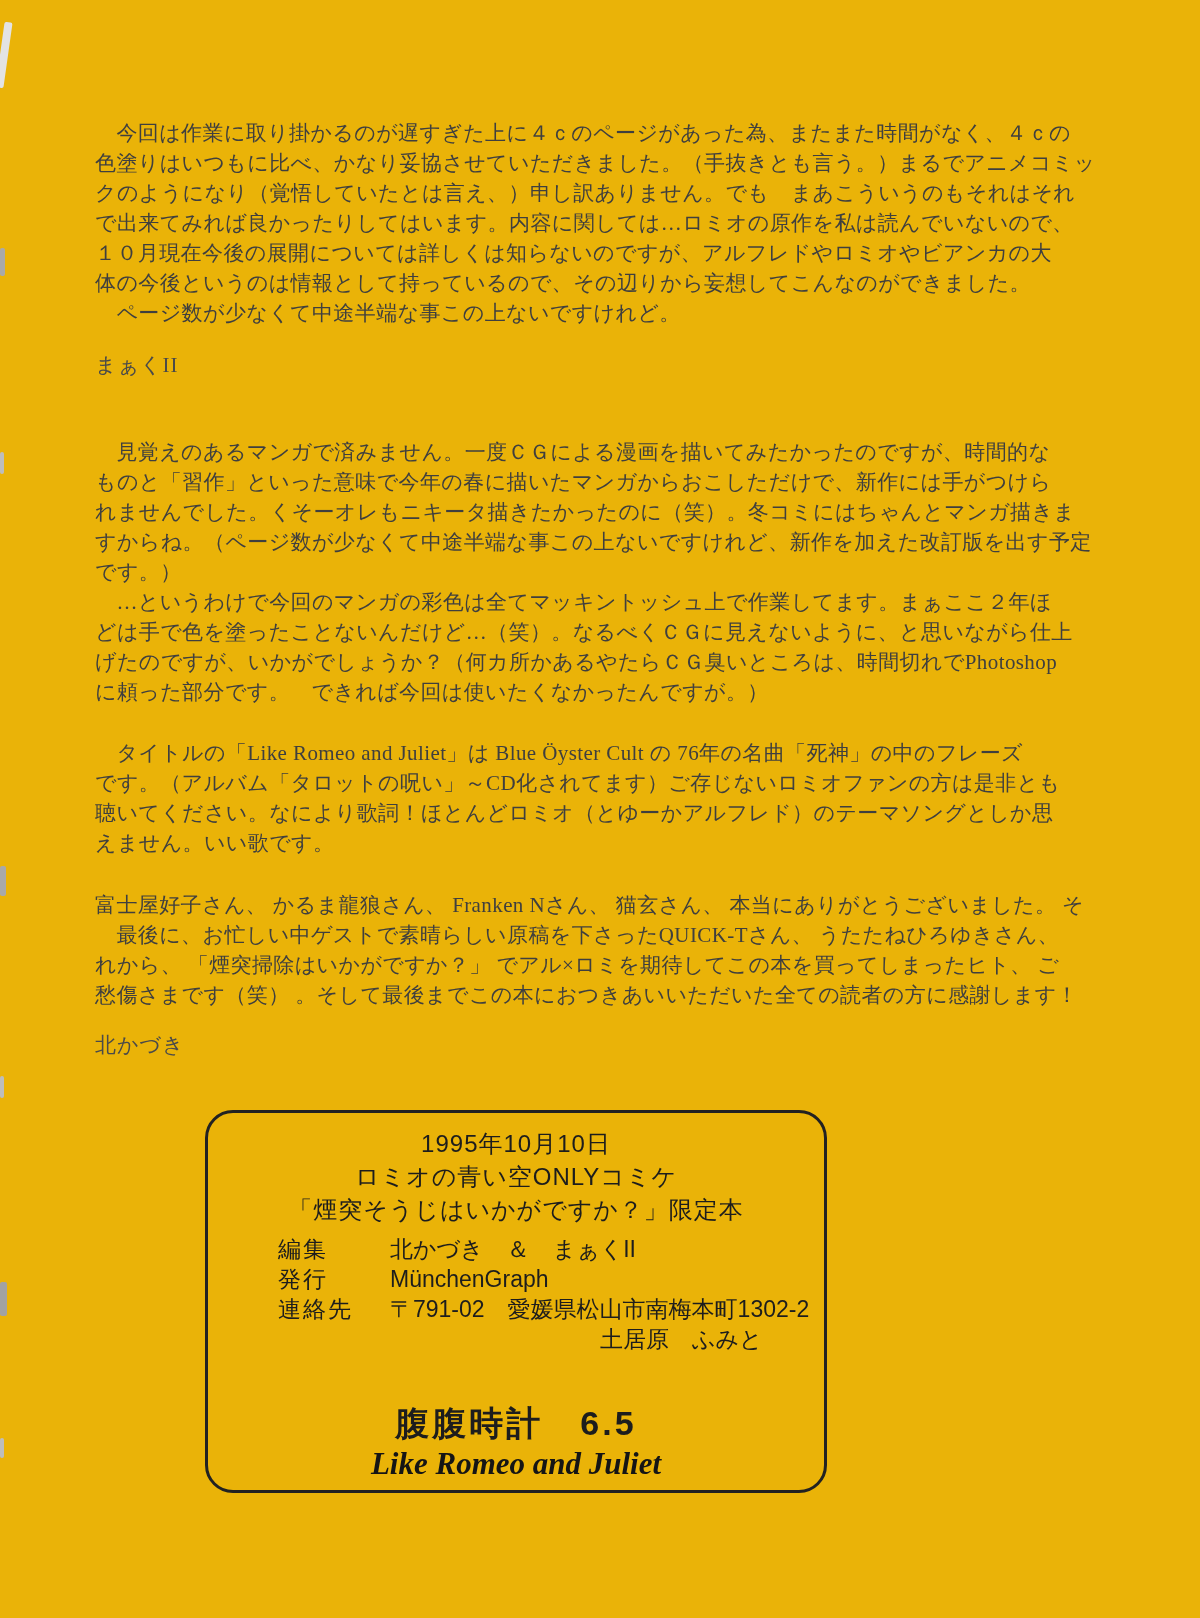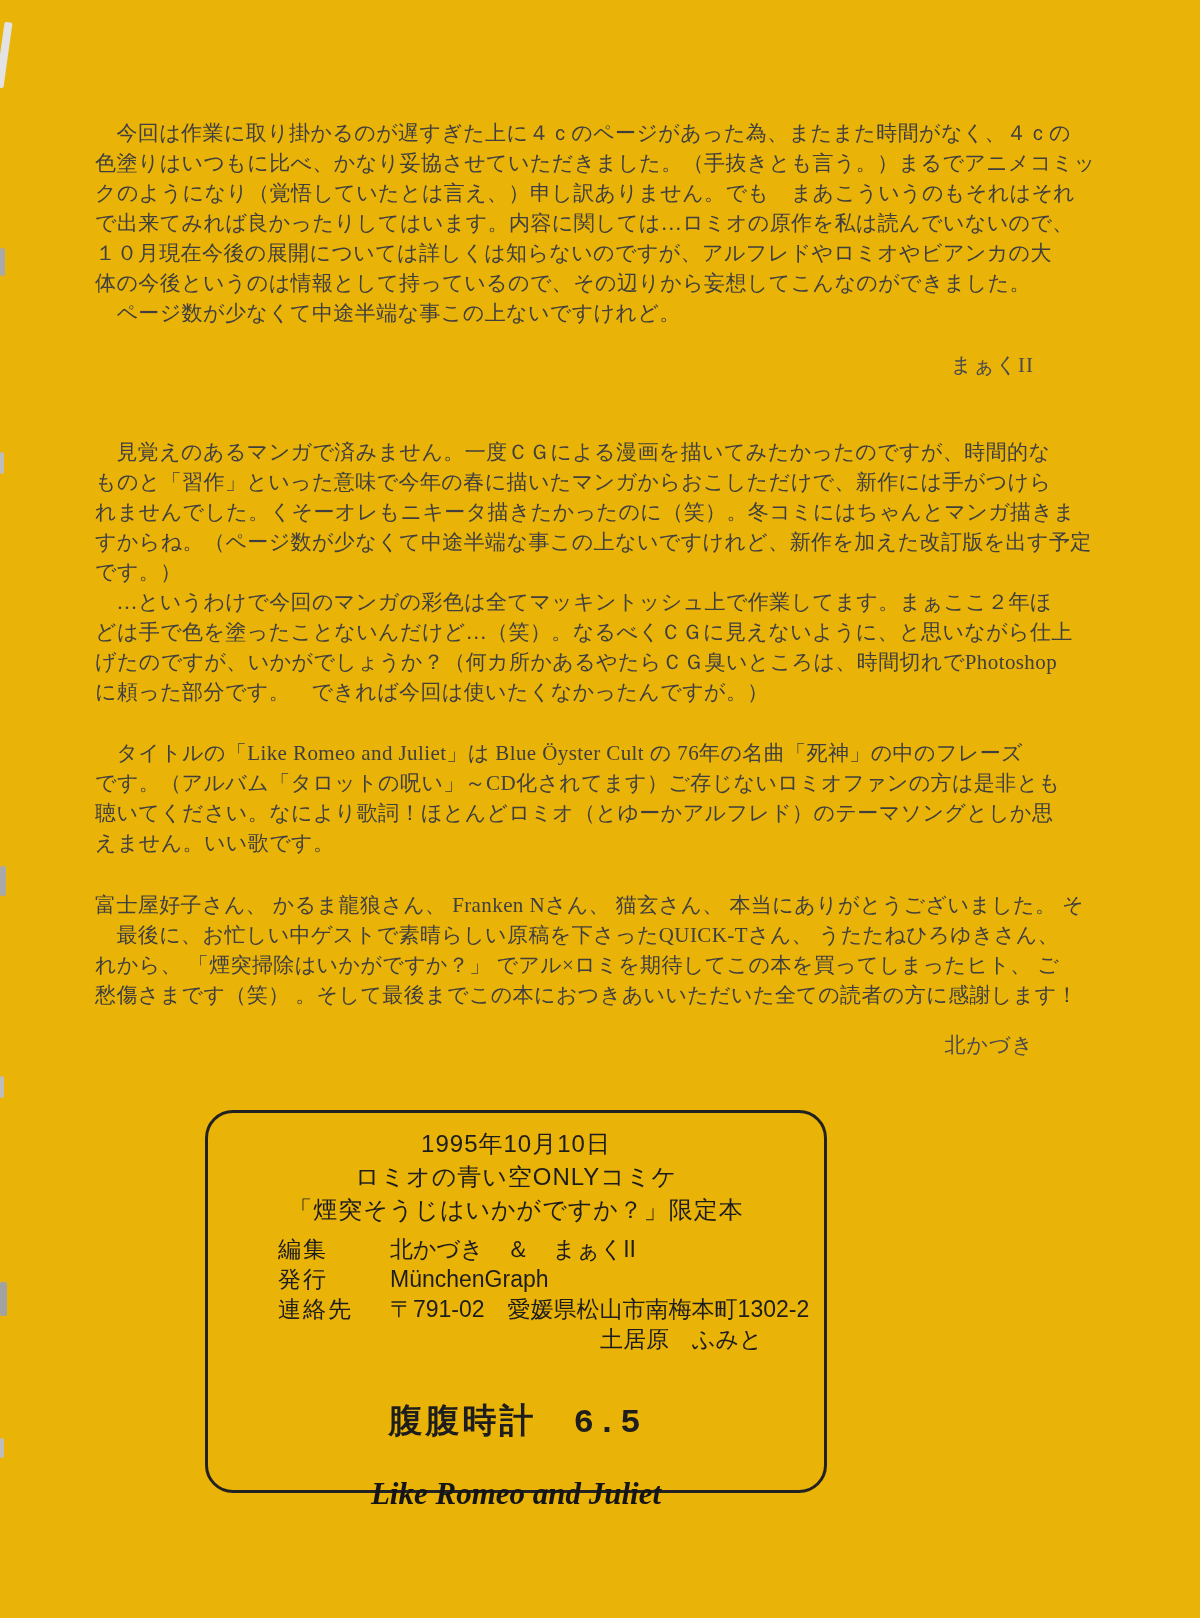--- a/index.html
+++ b/index.html
@@ -11,22 +11,22 @@
     font-family:"Liberation Serif","DejaVu Serif",serif;
     color:#3f3f3f;
   }
   
   .para{
     position:absolute;left:95px;width:955px;
     font-size:21px;line-height:30px;letter-spacing:0.4px;
   }
   .para .line{white-space:nowrap;height:30px;overflow:visible;}
   .sig{
-    position:absolute;left:81px;width:953px;
-    font-size:21px;line-height:30px;text-align:right;
+    position:absolute;left:95px;width:953px;
+    font-size:21px;line-height:30px;
     color:#4a4a4a;letter-spacing:1px;
   }
   
   .colophon{
     position:absolute;left:205px;top:1110px;width:622px;height:383px;
     border:3px solid #222;border-radius:28px;
     background:transparent;
     font-family:"Liberation Sans","DejaVu Sans",sans-serif;
     color:#1d1d1d;box-sizing:border-box;
   }
@@ -36,29 +36,28 @@
   }
   .c-top .line{height:33px;}
   .credits{margin-top:8px;font-size:23px;line-height:30px;}
   .credit-row{padding-left:70px;white-space:nowrap;}
   .credit-row .label{display:inline-block;width:112px;letter-spacing:2px;}
   .credit-row.indent{padding-left:392px;}
   .c-title-jp{
     position:absolute;left:0;top:290px;width:100%;
     text-align:center;font-size:34px;font-weight:bold;
     letter-spacing:3px;line-height:40px;
-    font-family:Liberation Mono, monospace;
+    font-family:Liberation Sans, sans-serif;
   }
   .c-title-en{
     position:absolute;left:0;top:332px;width:100%;
     text-align:center;font-size:31px;font-weight:bold;font-style:italic;
     line-height:38px;
     font-family:"Liberation Serif","DejaVu Serif",serif;
     color:#151515;
-    margin-top:30px;
   }
   
   .mark{position:absolute;background:#b5b5b5;border-radius:2px;}
   .m1{left:0;top:22px;width:8px;height:66px;background:#e3e3e3;transform:rotate(8deg);}
   .m2{left:0;top:248px;width:5px;height:28px;background:#a9a9a9;}
   .m3{left:0;top:452px;width:4px;height:22px;background:#bdbdbd;}
   .m4{left:0;top:866px;width:6px;height:30px;background:#a9a9a9;}
   .m5{left:0;top:1076px;width:4px;height:22px;background:#bdbdbd;}
   .m6{left:0;top:1282px;width:7px;height:34px;background:#a2a2a2;}
   .m7{left:0;top:1438px;width:4px;height:20px;background:#bdbdbd;}

